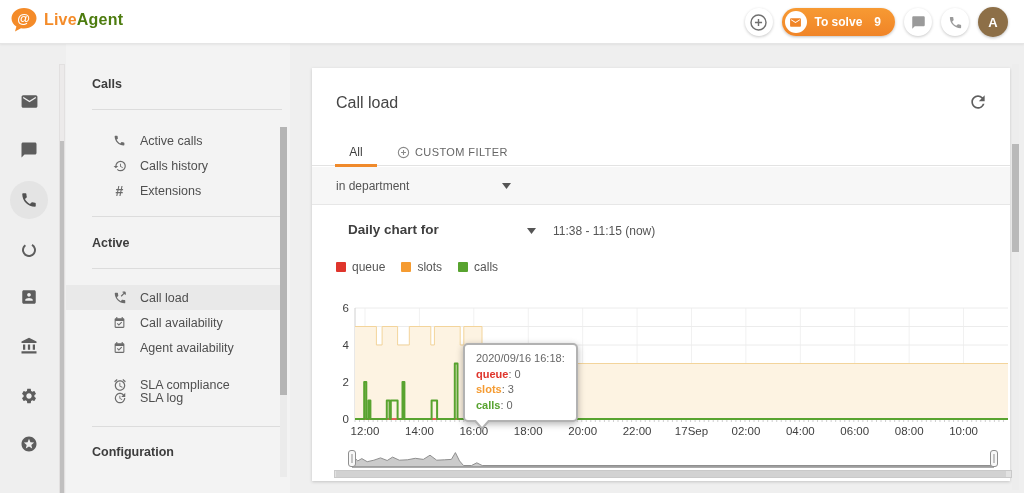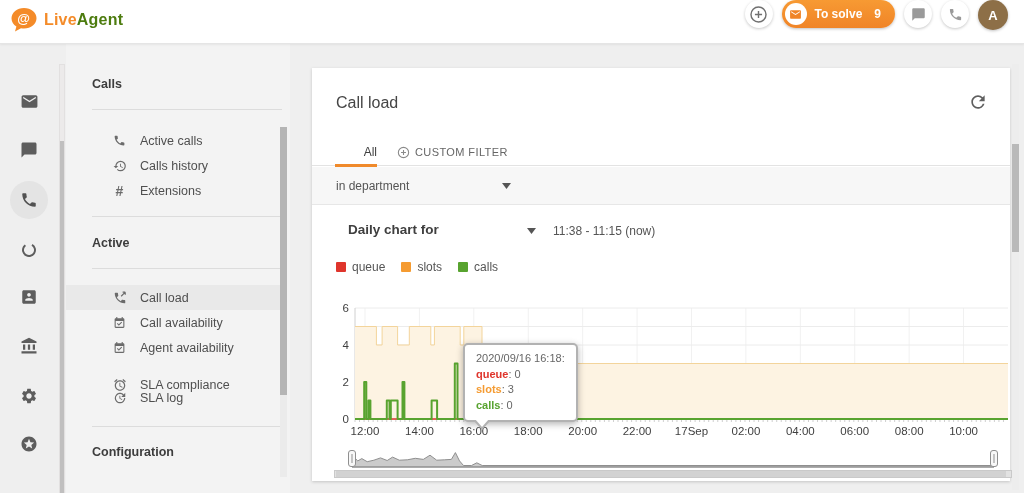--- a/index.html
+++ b/index.html
@@ -6,21 +6,21 @@
   html,body { width:1024px; height:493px; overflow:hidden; }
   body { font-family:"Liberation Sans","DejaVu Sans",sans-serif; background:#efefef; color:#4a4a4a; }
   .screen { position:absolute; top:0; left:0; width:1024px; height:493px; }
 
   
   .topbar { position:absolute; top:0; left:0; width:1024px; height:44px; background:#fff;
             border-bottom:1px solid #e5e5e5; box-shadow:0 1px 2px rgba(0,0,0,.06); z-index:30; }
   .logo { position:absolute; left:10px; top:7px; display:flex; align-items:center; gap:6px; }
   .logo-text { font-size:16px; font-weight:700; letter-spacing:.2px; }
   .logo-live { color:#f48b29;margin-top:37px; } .logo-agent { color:#4d7c0f; }
-  .topbar-right { position:absolute; right:16px; top:0; height:44px; display:flex; align-items:flex-start; gap:9px; }
+  .topbar-right { position:absolute; right:16px; top:0; height:44px; display:flex; align-items:center; gap:9px; }
   .circle-btn { width:28px; height:28px; border-radius:50%; background:#fff; box-shadow:0 1px 3px rgba(0,0,0,.22);
                 display:flex; align-items:center; justify-content:center; cursor:pointer; }
   .tosolve { height:28px; border-radius:14px; background:linear-gradient(#f79a33,#f08427); box-shadow:0 1px 3px rgba(0,0,0,.25);
              display:flex; align-items:center; gap:8px; padding:0 14px 0 3px; cursor:pointer; }
   .tosolve .env-circle { width:22px; height:22px; border-radius:50%; background:#fff; display:flex; align-items:center; justify-content:center; }
   .tosolve-label { color:#fff; font-size:12px; font-weight:700; }
   .tosolve-count { color:#fff; font-size:12px; font-weight:700; margin-left:4px; }
   .avatar { width:30px; height:30px; border-radius:50%; background:#8d6f47; color:#fff; font-size:13px; font-weight:700;
             display:flex; align-items:center; justify-content:center; box-shadow:0 1px 3px rgba(0,0,0,.25); cursor:pointer; }
 
@@ -41,21 +41,21 @@
   .sp-scroll { position:absolute; left:214px; top:83px; width:7px; height:350px; background:#ebebeb; }
   .sp-scroll .thumb { position:absolute; left:0; top:0; width:7px; height:268px; background:#b5b5b5; }
 
   
   .card { position:absolute; left:312px; top:68px; width:698px; height:413px; background:#fff;
           box-shadow:0 1px 3px rgba(0,0,0,.18); z-index:10; }
   .card-title { position:absolute; left:24px; top:26px; font-size:16px; font-weight:500; color:#454545; }
   .refresh-btn { position:absolute; right:22px; top:24px; width:20px; height:20px; cursor:pointer; }
   .tabbar { position:absolute; left:0; right:0; top:70px; height:28px; border-bottom:1px solid #e3e3e3; }
   .tab { position:absolute; top:0; height:28px; display:flex; align-items:center; gap:5px; cursor:pointer; }
-  .tab-all { left:23px; width:42px; justify-content:flex-end; font-size:12px; font-weight:500; color:#3f3f3f; }
+  .tab-all { left:23px; width:42px; justify-content:center; font-size:12px; font-weight:500; color:#3f3f3f; }
   .tab-all .underline { position:absolute; left:0; right:0; bottom:-1px; height:3px; background:#f08a2b; }
   .tab-custom { left:85px; font-size:11px; font-weight:500; color:#666; letter-spacing:.4px; }
   .filter-row { position:absolute; left:0; right:0; top:99px; height:38px; background:#f7f7f7; border-bottom:1px solid #e7e7e7;
                 display:flex; align-items:center; cursor:pointer; }
   .filter-label { margin-left:24px; font-size:12px; color:#555; }
   .filter-caret { position:absolute; left:190px; }
   .chartfor-row { position:absolute; left:24px; right:24px; top:152px; height:20px; }
   .chartfor-title { position:absolute; left:12px; top:2px; font-size:13.5px; font-weight:700; color:#3f3f3f; cursor:pointer; }
   .chartfor-caret { position:absolute; left:191px; top:8px; cursor:pointer; }
   .chartfor-range { position:absolute; left:217px; top:4px; font-size:12px; color:#555; }

